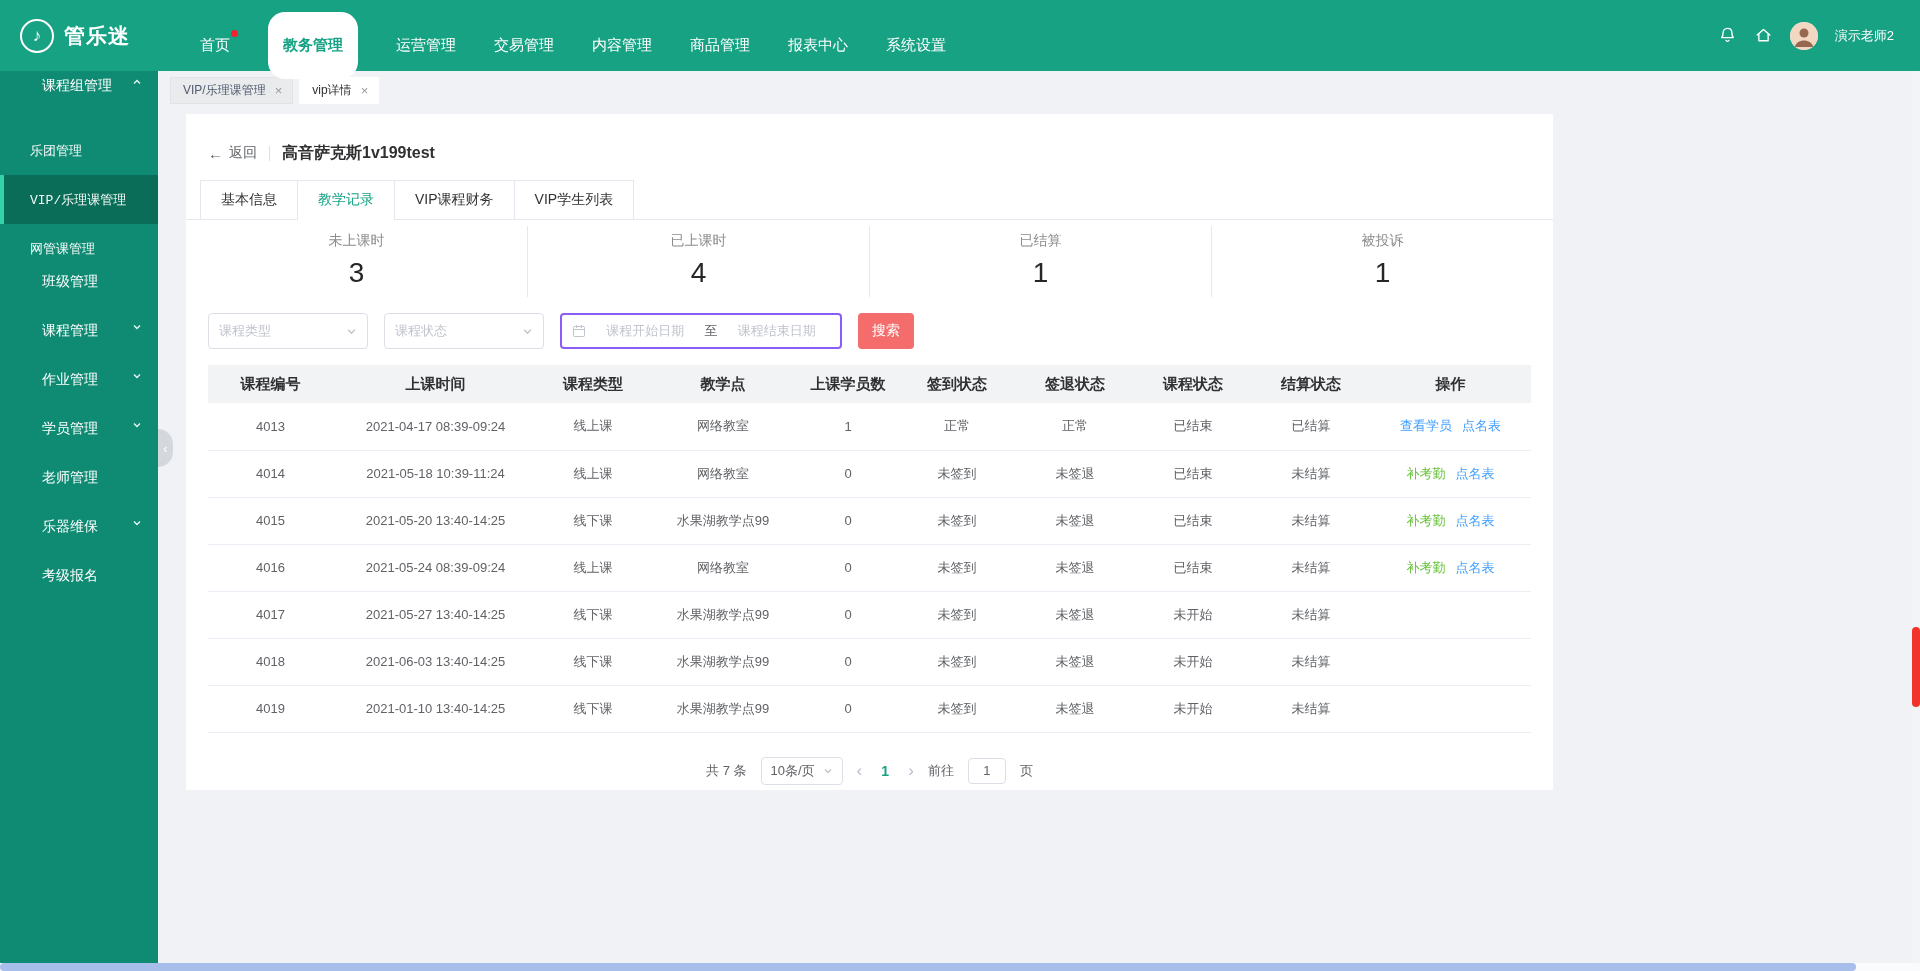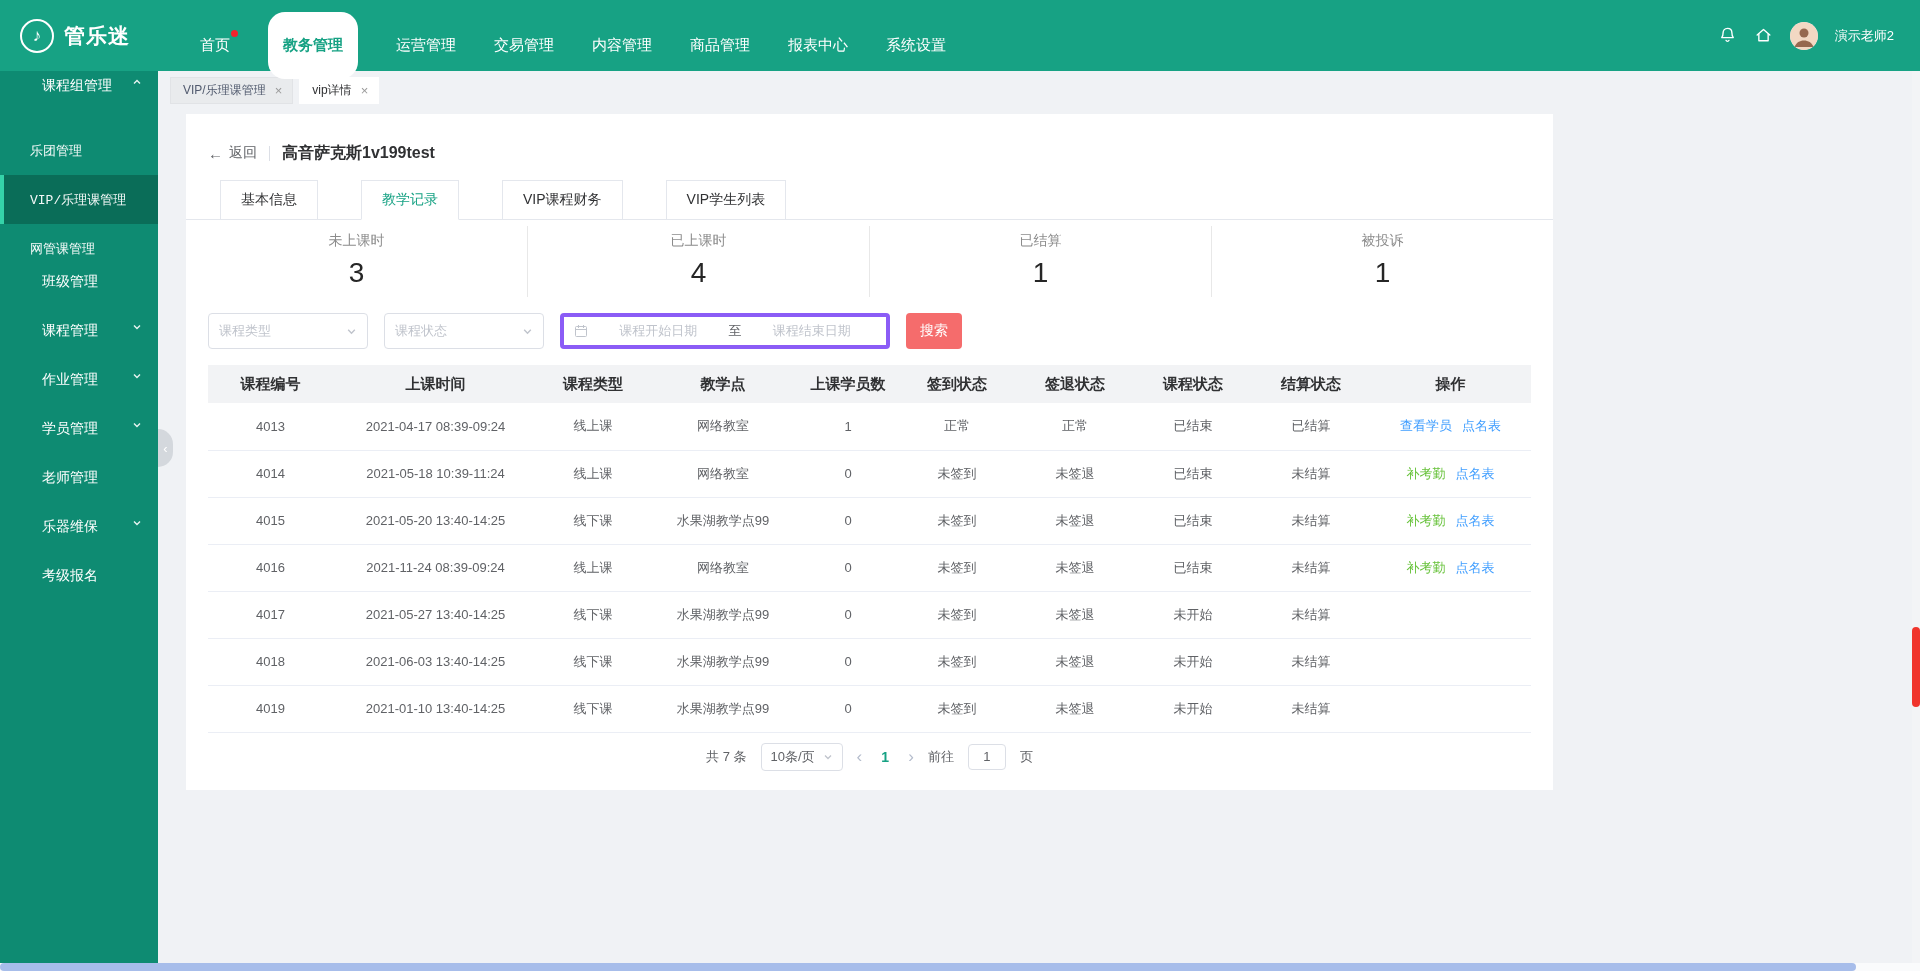--- a/index.html
+++ b/index.html
@@ -45,56 +45,56 @@
     background: #e9ebed; border: 1px solid #e1e3e6; font-size: 12px; color: #515a6e; cursor: pointer; }
   .ptab.active { background: #fff; border-color: #fff; color: #303133; }
   .ptab-x { color: #999; font-size: 13px; line-height: 1; cursor: pointer; }
   
   .card { margin: 10px 0 0 28px; width: 1367px; height: 676px; background: #fff; padding-top: 28px; }
   .title-row { display: flex; align-items: center; gap: 12px; padding: 0 22px; height: 22px; }
   .back { display: flex; align-items: center; gap: 6px; font-size: 14px; color: #606266; cursor: pointer; }
   .back-arrow { font-size: 15px; line-height: 1; }
   .title-divider { width: 1px; height: 15px; background: #dcdfe6; }
   .page-title { font-size: 16px; font-weight: bold; color: #303133; }
-  .detail-tabs { display: flex; margin: 16px 0 0; padding: 0 34px; border-bottom: 1px solid #e4e7ed; gap: 44px; }
+  .detail-tabs { display: flex; margin: 16px 0 0; padding: 0 14px; border-bottom: 1px solid #e4e7ed; }
   .dtab { height: 40px; display: flex; align-items: center; padding: 0 20px; font-size: 14px;
     color: #303133; background: #fff; border: 1px solid #e4e7ed; margin-right: -1px;
     margin-bottom: -1px; cursor: pointer; }
   .dtab.active { color: #17a284; border-bottom-color: #fff; }
   .stats { display: flex; margin-top: 6px; }
   .stat { flex: 1; text-align: center; padding: 6px 0 8px; }
   .stat + .stat { border-left: 1px solid #e8e8e8; }
   .stat-label { font-size: 14px; color: #8c8c8c; }
   .stat-value { font-size: 28px; color: #262626; margin-top: 7px; }
   .filters { display: flex; align-items: center; gap: 16px; margin: 16px 22px 0; }
   .select { width: 160px; height: 36px; border: 1px solid #dcdfe6; border-radius: 4px;
     display: flex; align-items: center; justify-content: space-between; padding: 0 10px;
     font-size: 13px; color: #c0c4cc; background: #fff; cursor: pointer; }
   .sel-chev { display: flex; color: #c0c4cc; }
-  .daterange { width: 330px; height: 36px; border: 4px solid #8b5cf6; border-radius: 4px;
+  .daterange { width: 282px; height: 36px; border: 2px solid #8b5cf6; border-radius: 4px;
     display: flex; align-items: center; padding: 0 10px; gap: 6px; font-size: 13px;
     color: #c0c4cc; background: #fff; cursor: pointer; }
   .daterange .ph { flex: 1; text-align: center; }
   .dr-sep { color: #606266; flex: none; }
   .cal { display: flex; flex: none; }
   .search-btn { width: 56px; height: 36px; background: #f56c6c; border: none; border-radius: 4px;
     color: #fff; font-size: 14px; cursor: pointer; font-family: inherit; }
   
   .table-wrap { margin: 16px 22px 0; }
   table { width: 100%; border-collapse: collapse; table-layout: fixed; }
   thead th { background: #f2f3f5; height: 38px; font-size: 15px; font-weight: bold;
     color: #303133; text-align: center; }
   tbody td { height: 47px; border-bottom: 1px solid #ebeef5; font-size: 13px;
     color: #606266; text-align: center; overflow: hidden; white-space: nowrap; }
   .link { margin: 0 5px; font-size: 13px; cursor: pointer; text-decoration: none; }
   .link.blue { color: #409eff; }
   .link.green { color: #67c23a; }
   
   .pager { display: flex; align-items: center; justify-content: center; gap: 14px;
-    margin-top: 10px; font-size: 13px; color: #606266; }
+    margin-top: 24px; font-size: 13px; color: #606266; }
   .size-select { height: 28px; border: 1px solid #dcdfe6; border-radius: 4px; display: flex;
     align-items: center; gap: 8px; padding: 0 9px; color: #606266; background: #fff; cursor: pointer; }
   .pg-arrow { color: #b4bccc; font-size: 17px; line-height: 1; cursor: pointer; }
   .pg-current { color: #17a284; font-weight: bold; font-size: 14px; min-width: 18px;
     text-align: center; cursor: pointer; }
   .goto { width: 38px; height: 26px; border: 1px solid #dcdfe6; border-radius: 4px;
     text-align: center; font-size: 13px; color: #606266; font-family: inherit; }
   
   .v-scroll { position: absolute; top: 71px; right: 0; width: 8px; height: 892px;
     background: #f3f4f6; z-index: 40; }
@@ -355,21 +355,21 @@
               <td>水果湖教学点99</td>
               <td>0</td>
               <td>未签到</td>
               <td>未签退</td>
               <td>已结束</td>
               <td>未结算</td>
               <td class="actions"><a class="link green">补考勤</a><a class="link blue">点名表</a></td>
             </tr>
             <tr>
               <td>4016</td>
-              <td>2021-11-24 08:39-09:24</td>
+              <td>2021-05-24 08:39-09:24</td>
               <td>线上课</td>
               <td>网络教室</td>
               <td>0</td>
               <td>未签到</td>
               <td>未签退</td>
               <td>已结束</td>
               <td>未结算</td>
               <td class="actions"><a class="link green">补考勤</a><a class="link blue">点名表</a></td>
             </tr>
             <tr>

